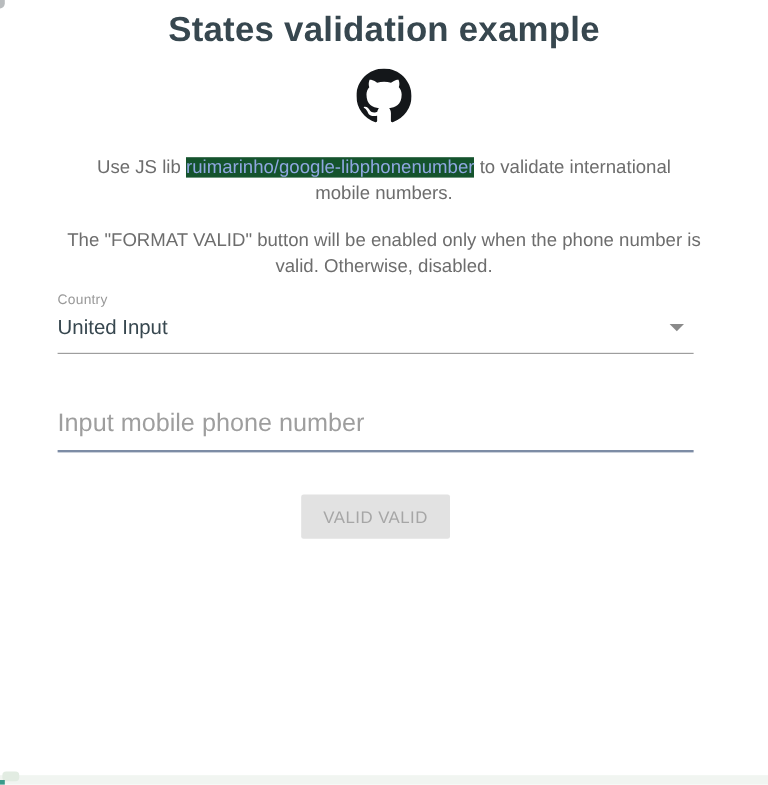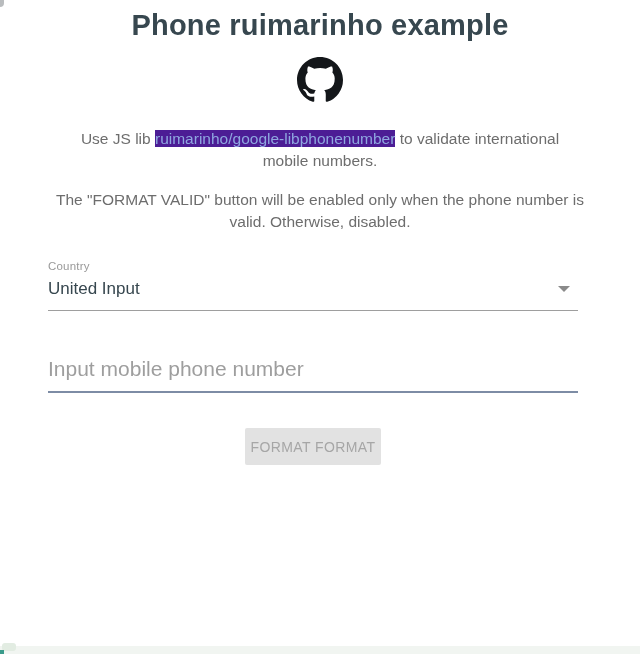--- a/index.html
+++ b/index.html
@@ -43,41 +43,40 @@
     margin: 21px auto 0;
     width: 480px;
     text-align: center;
     font-size: 15.5px;
     line-height: 22px;
     color: #6d6d6d;
   }
   .intro a {
     color: #8fa7e0;
     text-decoration: none;
-    background: #4c1d95;
+    background: #14532d;
   }
   .desc {
     margin: 17px auto 0;
     width: 540px;
     text-align: center;
     font-size: 15.5px;
     line-height: 22px;
     color: #6d6d6d;
   }
   .form {
     position: absolute;
     left: 48px;
     width: 530px;
     top: 244px;
   }
   .field-label {
     font-size: 11.5px;
     color: #999999;
     letter-spacing: 0.2px;
-    margin-top: 16px;
   }
   .select-row {
     display: flex;
     justify-content: space-between;
     align-items: center;
     padding: 7px 2px 11px 0;
     border-bottom: 1px solid #9e9e9e;
     cursor: pointer;
   }
   .select-value {
@@ -162,21 +161,21 @@
     border-bottom-right-radius: 4px;
   }
 </style>
 </head>
 <body>
 
 <div class="page">
 
   <div class="corner-mark"></div>
 
-  <h1 class="title">Phone ruimarinho example</h1>
+  <h1 class="title">States validation example</h1>
 
   <div class="logo-row">
     <span>
       <svg viewBox="0 0 16 16" aria-hidden="true">
         <path fill-rule="evenodd" d="M8 0C3.58 0 0 3.58 0 8c0 3.54 2.29 6.53 5.47 7.59.4.07.55-.17.55-.38 0-.19-.01-.82-.01-1.49-2.01.37-2.53-.49-2.69-.94-.09-.23-.48-.94-.82-1.13-.28-.15-.68-.52-.01-.53.63-.01 1.08.58 1.23.82.72 1.21 1.87.87 2.33.66.07-.52.28-.87.51-1.07-1.78-.2-3.64-.89-3.64-3.95 0-.87.31-1.59.82-2.15-.08-.2-.36-1.02.08-2.12 0 0 .67-.21 2.2.82.64-.18 1.32-.27 2-.27s1.36.09 2 .27c1.53-1.04 2.2-.82 2.2-.82.44 1.1.16 1.92.08 2.12.51.56.82 1.27.82 2.15 0 3.07-1.87 3.75-3.65 3.95.29.25.54.73.54 1.48 0 1.07-.01 1.93-.01 2.2 0 .21.15.46.55.38A8.01 8.01 0 0 0 16 8c0-4.42-3.58-8-8-8z"></path>
       </svg>
     </span>
   </div>
 
   <p class="intro"><span>Use JS lib </span><a href="#">ruimarinho/google-libphonenumber</a><span> to validate international mobile numbers.</span></p>
@@ -191,21 +190,21 @@
         <span class="select-value">United Input</span>
         <span class="select-arrow"></span>
       </div>
     </div>
 
     <div class="phone-wrap">
       <input class="phone-input" type="text" placeholder="Input mobile phone number" style="">
     </div>
 
     <div class="button-row">
-      <button class="format-button" disabled="">FORMAT FORMAT</button>
+      <button class="format-button" disabled="">VALID VALID</button>
     </div>
 
   </div>
 
   <div class="bottom-strip"></div>
   <div class="bottom-chip"></div>
   <div class="bottom-dot"></div>
 
 </div>
 

